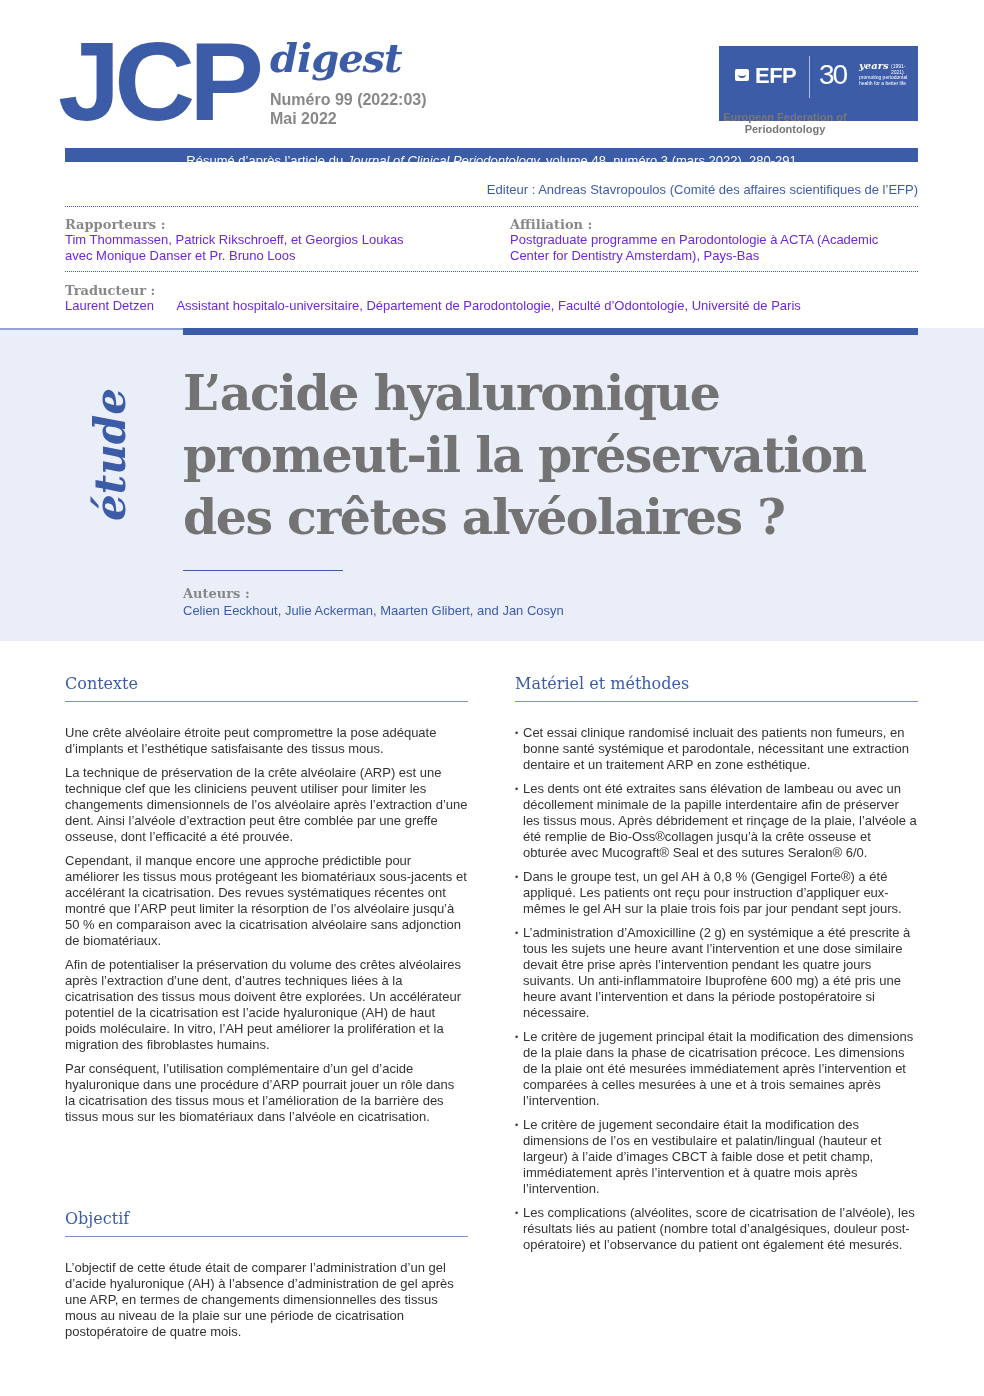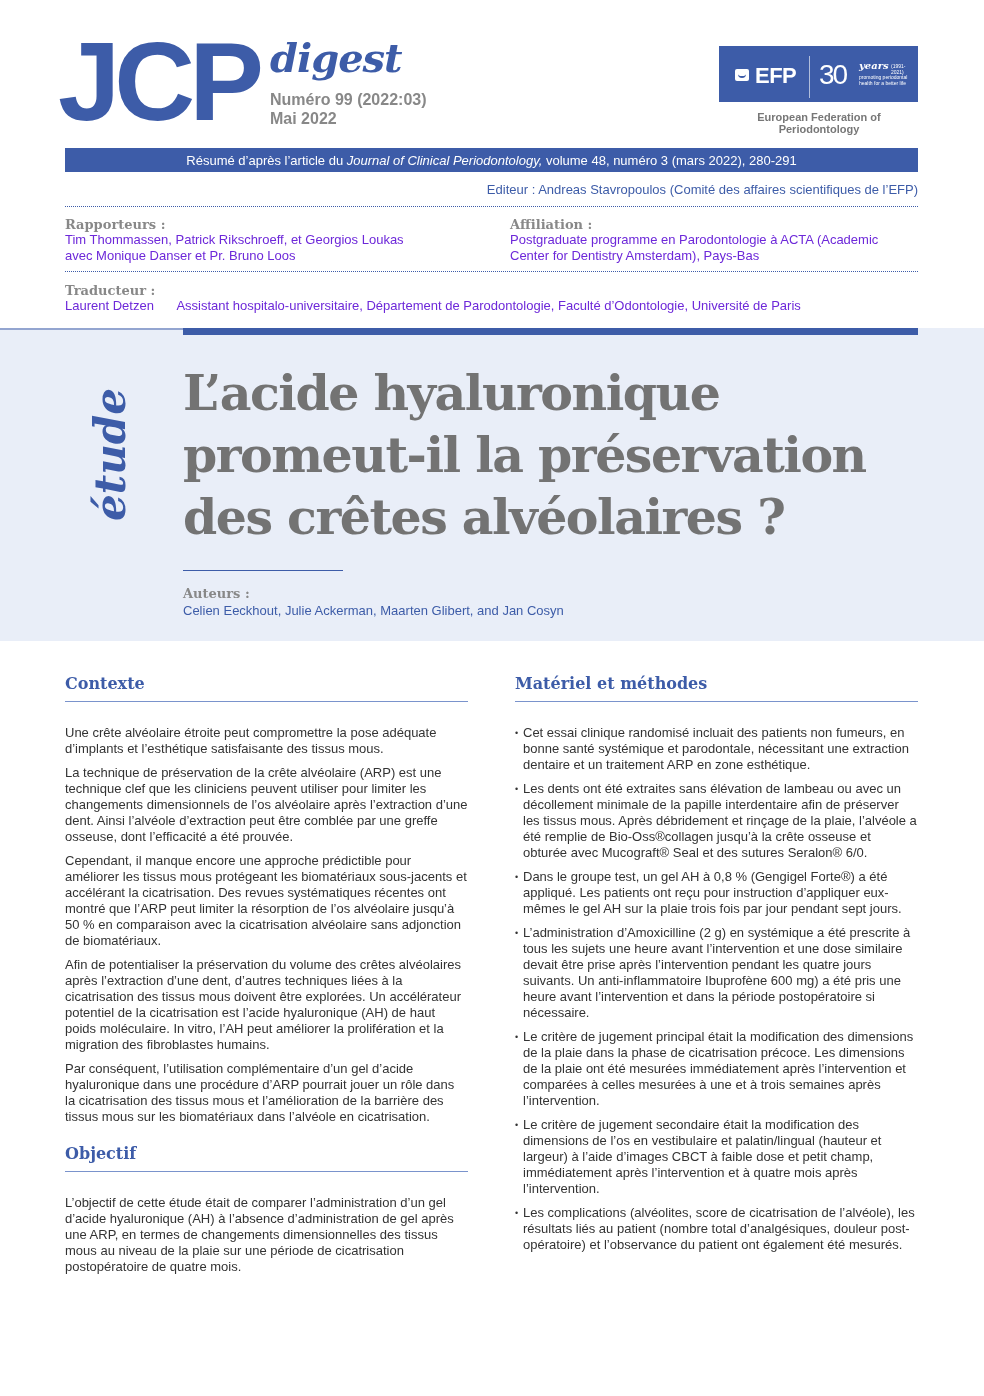--- a/index.html
+++ b/index.html
@@ -7,51 +7,51 @@
     width: 984px; height: 1396px; background: #ffffff; position: relative; overflow: hidden;
     font-family: "Liberation Sans", sans-serif; color: #333;
   }
   .abs { position: absolute; }
 
   
   .jcp { left: 58px; top: 26px; font-family: "Liberation Sans", sans-serif; font-weight: 700; font-size: 112px; letter-spacing: -6px; color: #3d5ca8; line-height: 1; }
   .digest { left: 270px; top: 38px; font-family: "DejaVu Serif", serif; font-style: italic; font-weight: 700; font-size: 40px; color: #3d5ca8; line-height: 1; letter-spacing: -1px; }
   .issue { left: 270px; top: 90px; font-size: 16px; font-weight: 700; color: #888; line-height: 19px; }
 
-  .efp-box { left: 719px; top: 46px; width: 199px; height: 56px; background: #3d5ca8; color: #fff; }
+  .efp-box { left: 719px; top: 46px; width: 199px; height: 75px; background: #3d5ca8; color: #fff; }
   .efp-smile { left: 16px; top: 23px; width: 14px; height: 12px; background:#fff; border-radius: 2px; }
   .efp-smile::after { content:""; position:absolute; left:3px; top:3px; width:8px; height:4px; border-bottom:2px solid #3d5ca8; border-radius:0 0 6px 6px; }
   .efp-text { left: 36px; top: 17px; font-size: 22px; font-weight: 700; letter-spacing: -0.5px; }
   .efp-sep { left: 90px; top: 10px; width: 1px; height: 42px; background: rgba(255,255,255,0.6); }
   .efp-30 { left: 100px; top: 13px; font-size: 28px; font-weight: 400; letter-spacing:-2px;text-align:center; }
   .efp-years { left: 140px; top: 14px; font-family:"DejaVu Serif", serif; font-style: italic; font-weight:700; font-size: 10px; }
   .efp-range { left: 172px; top: 17px; font-size: 5px; }
   .efp-tag { left: 140px; top: 28px; font-size: 5px; line-height: 6px; width: 60px; }
-  .efp-caption { left: 719px; top: 111px; width: 200px; font-size: 11px; font-weight: 700; color: #777; text-align: center; }
+  .efp-caption { left: 685px; top: 111px; width: 200px; font-size: 11px; font-weight: 700; color: #777; text-align: center; }
 
-  .band { left: 65px; top: 148px; width: 853px; height: 24px; background: #3d5ca8; color: #fff; font-size: 13px; text-align: center; line-height: 26px; }
+  .band { left: 65px; top: 148px; width: 853px; height: 14px; background: #3d5ca8; color: #fff; font-size: 13px; text-align: center; line-height: 26px; }
   .editor { left: 65px; top: 182px; width: 853px; text-align: right; font-size: 13px; color: #3d5ca8; }
   .dotline { height: 0; border-top: 1px dotted #3d5ca8; }
 
   .lbl { font-family: "DejaVu Serif", serif; font-weight: 700; font-size: 13px; color: #888; }
   .val { font-size: 13px; color: #6d28d9; line-height: 16px; }
 
   
   .titleband { left: 0; top: 328px; width: 984px; height: 313px; background: #e9eef8; }
   .topbar { left: 183px; top: 328px; width: 735px; height: 7px; background: #3d5ca8; }
   .topbar-left { left: 0; top: 328px; width: 183px; height: 2px; background: #3d5ca8; opacity:.5; }
   .etude { left: 40px; top: 430px; transform: rotate(-90deg); transform-origin: center; font-family: "DejaVu Serif", serif; font-style: italic; font-weight: 700; font-size: 42px; color: #3d5ca8; width: 140px; text-align: center; }
   .title { left: 183px; top: 362px; width: 760px; font-family: "DejaVu Serif", serif; font-weight: 700; font-size: 49px; line-height: 62px; color: #737373; letter-spacing: -1.5px; }
   .titleline { left: 183px; top: 570px; width: 160px; height: 1px; background: #3d5ca8; }
   .authors-lbl { left: 183px; top: 586px; }
   .authors { left: 183px; top: 603px; font-size: 13px; color: #3d5ca8; }
 
   
   .col { width: 403px; }
-  .h2 { font-family: "DejaVu Serif", serif; font-weight: 700; font-size: 16px; color: #3d5ca8; }
+  .h2 { font-family: "DejaVu Serif", serif; font-weight: 400; font-size: 16px; color: #3d5ca8; }
   .hline { height: 1px; background: #7a93cc; }
   .para { font-size: 13px; line-height: 16px; color: #333; margin: 0 0 8px 0; }
   ul.bul { list-style: none; margin: 0; padding: 0; }
   ul.bul li { position: relative; padding-left: 8px; font-size: 13px; line-height: 16px; color: #333; margin-bottom: 8px; }
   ul.bul li::before { content: "\2022"; position: absolute; left: 0; top: 0; font-size: 9px; }
 </style>
 </head>
 <body>
 
 <div class="abs jcp">JCP</div>
@@ -115,21 +115,21 @@
 <div class="abs col" style="left:65px; top:674px;">
   <div class="h2">Contexte</div>
   <div class="hline" style="margin-top:8px; margin-bottom:23px;"></div>
   <p class="para">Une crête alvéolaire étroite peut compromettre la pose adéquate d’implants et l’esthétique satisfaisante des tissus mous.</p>
   <p class="para">La technique de préservation de la crête alvéolaire (ARP) est une technique clef que les cliniciens peuvent utiliser pour limiter les changements dimensionnels de l’os alvéolaire après l’extraction d’une dent. Ainsi l’alvéole d’extraction peut être comblée par une greffe osseuse, dont l’efficacité a été prouvée.</p>
   <p class="para">Cependant, il manque encore une approche prédictible pour améliorer les tissus mous protégeant les biomatériaux sous-jacents et accélérant la cicatrisation. Des revues systématiques récentes ont montré que l’ARP peut limiter la résorption de l’os alvéolaire jusqu’à 50 % en comparaison avec la cicatrisation alvéolaire sans adjonction de biomatériaux.</p>
   <p class="para">Afin de potentialiser la préservation du volume des crêtes alvéolaires après l’extraction d’une dent, d’autres techniques liées à la cicatrisation des tissus mous doivent être explorées. Un accélérateur potentiel de la cicatrisation est l’acide hyaluronique (AH) de haut poids moléculaire. In vitro, l’AH peut améliorer la prolifération et la migration des fibroblastes humains.</p>
   <p class="para">Par conséquent, l’utilisation complémentaire d’un gel d’acide hyaluronique dans une procédure d’ARP pourrait jouer un rôle dans la cicatrisation des tissus mous et l’amélioration de la barrière des tissus mous sur les biomatériaux dans l’alvéole en cicatrisation.</p>
 </div>
 
-<div class="abs col" style="left:65px; top:1144px;">
+<div class="abs col" style="left:65px; top:1209px;">
   <div class="h2">Objectif</div>
   <div class="hline" style="margin-top:8px; margin-bottom:23px;"></div>
   <p class="para">L’objectif de cette étude était de comparer l’administration d’un gel d’acide hyaluronique (AH) à l’absence d’administration de gel après une ARP, en termes de changements dimensionnelles des tissus mous au niveau de la plaie sur une période de cicatrisation postopératoire de quatre mois.</p>
 </div>
 
 <div class="abs col" style="left:515px; top:674px;">
   <div class="h2">Matériel et méthodes</div>
   <div class="hline" style="margin-top:8px; margin-bottom:23px;"></div>
   <ul class="bul">
     <li>Cet essai clinique randomisé incluait des patients non fumeurs, en bonne santé systémique et parodontale, nécessitant une extraction dentaire et un traitement ARP en zone esthétique.</li>

